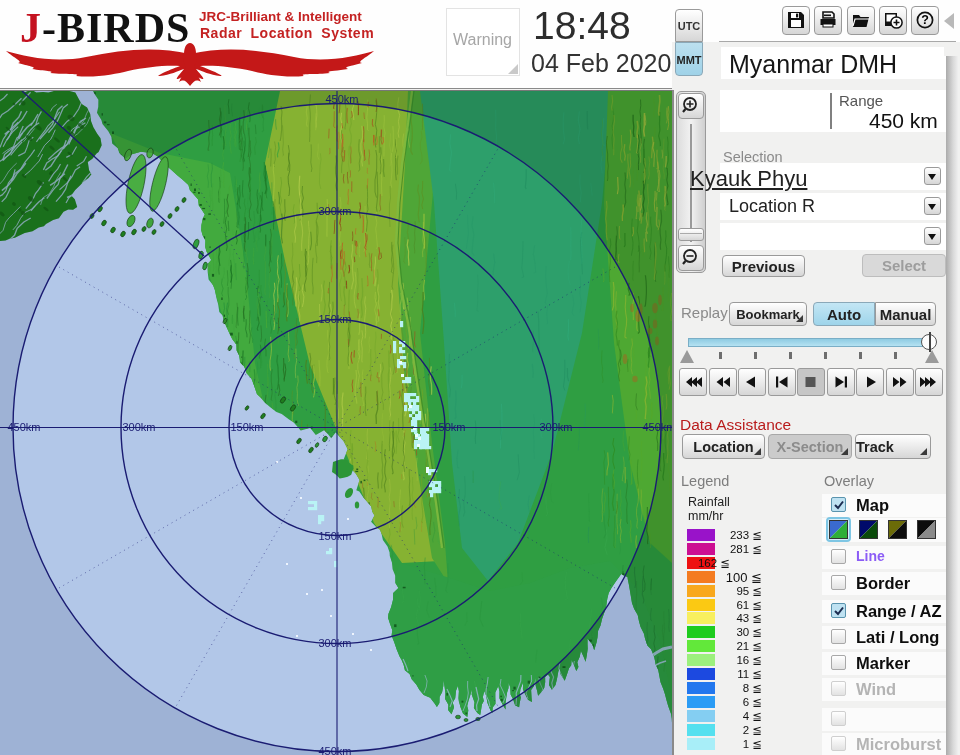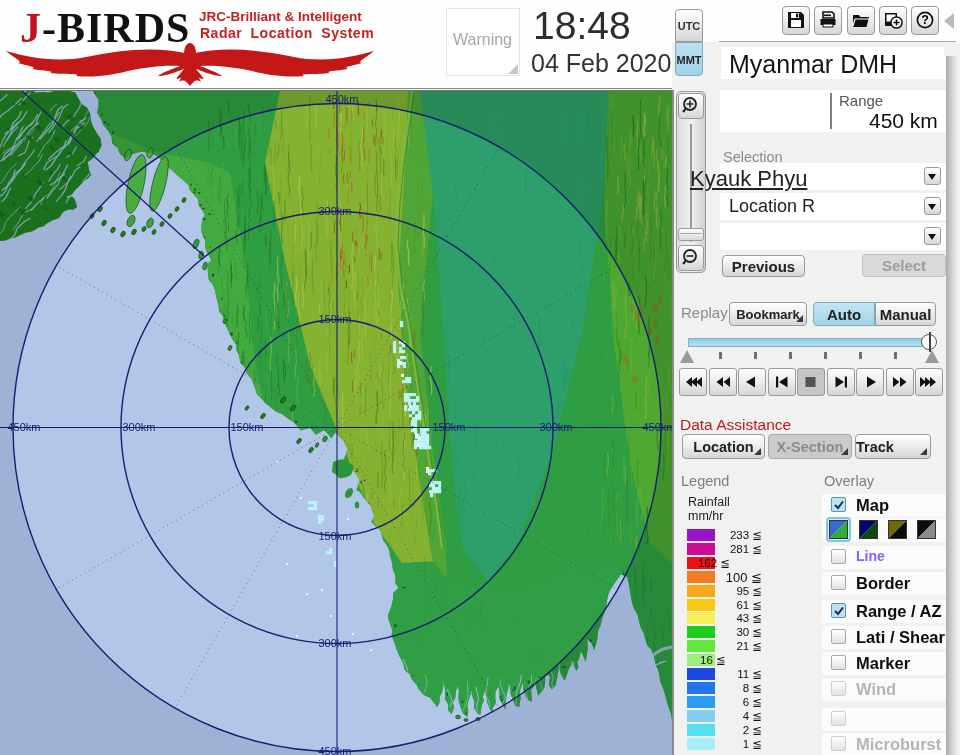--- a/index.html
+++ b/index.html
@@ -1474,21 +1474,21 @@
 <div class="abs" style="left:700px;top:583.6px;width:62px;text-align:right;font-size:11.5px;color:#111;">95 ≦</div>
 <div class="abs" style="left:687px;top:598.5px;width:28px;height:12px;background:#fbc913;"></div>
 <div class="abs" style="left:700px;top:597.5px;width:62px;text-align:right;font-size:11.5px;color:#111;">61 ≦</div>
 <div class="abs" style="left:687px;top:612.4px;width:28px;height:12px;background:#f8ef5e;"></div>
 <div class="abs" style="left:700px;top:611.4px;width:62px;text-align:right;font-size:11.5px;color:#111;">43 ≦</div>
 <div class="abs" style="left:687px;top:626.3px;width:28px;height:12px;background:#1ecc1e;"></div>
 <div class="abs" style="left:700px;top:625.3px;width:62px;text-align:right;font-size:11.5px;color:#111;">30 ≦</div>
 <div class="abs" style="left:687px;top:640.2px;width:28px;height:12px;background:#62e83a;"></div>
 <div class="abs" style="left:700px;top:639.2px;width:62px;text-align:right;font-size:11.5px;color:#111;">21 ≦</div>
 <div class="abs" style="left:687px;top:654.1px;width:28px;height:12px;background:#9cf07d;"></div>
-<div class="abs" style="left:700px;top:653.1px;width:62px;text-align:left;font-size:11.5px;color:#111;">16 ≦</div>
+<div class="abs" style="left:700px;top:653.1px;width:62px;text-align:right;font-size:11.5px;color:#111;">16 ≦</div>
 <div class="abs" style="left:687px;top:668.0px;width:28px;height:12px;background:#1c49e0;"></div>
 <div class="abs" style="left:700px;top:667.0px;width:62px;text-align:right;font-size:11.5px;color:#111;">11 ≦</div>
 <div class="abs" style="left:687px;top:681.9px;width:28px;height:12px;background:#2277ee;"></div>
 <div class="abs" style="left:700px;top:680.9px;width:62px;text-align:right;font-size:11.5px;color:#111;">8 ≦</div>
 <div class="abs" style="left:687px;top:695.8px;width:28px;height:12px;background:#2b9cf5;"></div>
 <div class="abs" style="left:700px;top:694.8px;width:62px;text-align:right;font-size:11.5px;color:#111;">6 ≦</div>
 <div class="abs" style="left:687px;top:709.7px;width:28px;height:12px;background:#84cef2;"></div>
 <div class="abs" style="left:700px;top:708.7px;width:62px;text-align:right;font-size:11.5px;color:#111;">4 ≦</div>
 <div class="abs" style="left:687px;top:723.6px;width:28px;height:12px;background:#55e0ef;"></div>
 <div class="abs" style="left:700px;top:722.6px;width:62px;text-align:right;font-size:11.5px;color:#111;">2 ≦</div>
@@ -1508,21 +1508,21 @@
 <div class="abs" style="left:831px;top:575px;width:15px;height:15px;background:linear-gradient(#fff,#e2e2e2);border:1px solid #a8a8a8;border-radius:2px;"></div>
 <div class="abs" style="left:856px;top:574px;font-size:16.5px;font-weight:bold;color:#0d0d0d;">Border</div>
 <div class="abs" style="left:822px;top:600px;width:124px;height:23px;background:#fbfbfb;"></div>
 <div class="abs" style="left:831px;top:603px;width:15px;height:15px;background:#bfe2f2;border:1px solid #5a94ae;border-radius:2px;"></div>
 <svg class="abs" style="left:832px;top:604px;" width="14" height="14" viewBox="0 0 14 14">
     <path d="M3,7 L6,10 L11,3.5" fill="none" stroke="#1c2c50" stroke-width="2"></path>
   </svg>
 <div class="abs" style="left:856px;top:602px;font-size:16.5px;font-weight:bold;color:#0d0d0d;">Range / AZ</div>
 <div class="abs" style="left:822px;top:626px;width:124px;height:23px;background:#fbfbfb;"></div>
 <div class="abs" style="left:831px;top:629px;width:15px;height:15px;background:linear-gradient(#fff,#e2e2e2);border:1px solid #a8a8a8;border-radius:2px;"></div>
-<div class="abs" style="left:856px;top:628px;font-size:16.5px;font-weight:bold;color:#0d0d0d;">Lati / Shear</div>
+<div class="abs" style="left:856px;top:628px;font-size:16.5px;font-weight:bold;color:#0d0d0d;">Lati / Long</div>
 <div class="abs" style="left:822px;top:652px;width:124px;height:23px;background:#fbfbfb;"></div>
 <div class="abs" style="left:831px;top:655px;width:15px;height:15px;background:linear-gradient(#fff,#e2e2e2);border:1px solid #a8a8a8;border-radius:2px;"></div>
 <div class="abs" style="left:856px;top:654px;font-size:16.5px;font-weight:bold;color:#0d0d0d;">Marker</div>
 <div class="abs" style="left:822px;top:678px;width:124px;height:23px;background:#fbfbfb;"></div>
 <div class="abs" style="left:831px;top:681px;width:15px;height:15px;background:linear-gradient(#fff,#e2e2e2);border:1px solid #cfcfcf;border-radius:2px;"></div>
 <div class="abs" style="left:856px;top:680px;font-size:16.5px;font-weight:bold;color:#b4b4b4;">Wind</div>
 <div class="abs" style="left:822px;top:708px;width:124px;height:23px;background:#fbfbfb;"></div>
 <div class="abs" style="left:831px;top:711px;width:15px;height:15px;background:linear-gradient(#fff,#e2e2e2);border:1px solid #cfcfcf;border-radius:2px;"></div>
 <div class="abs" style="left:856px;top:740px;font-size:16.5px;font-weight:bold;color:#b4b4b4;">Shear Line</div>
 <div class="abs" style="left:822px;top:733px;width:124px;height:23px;background:#fbfbfb;"></div>

